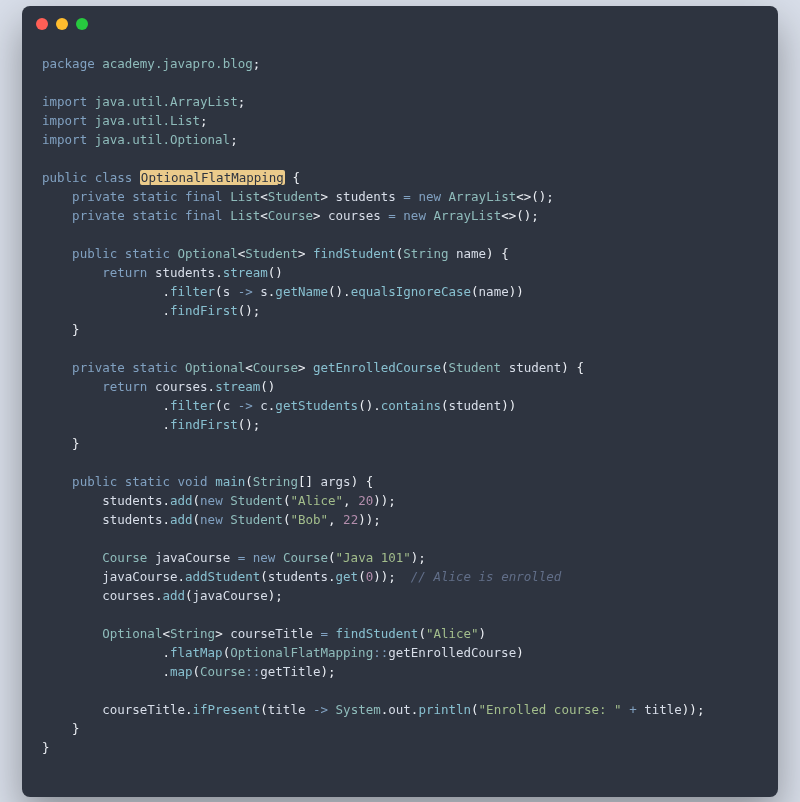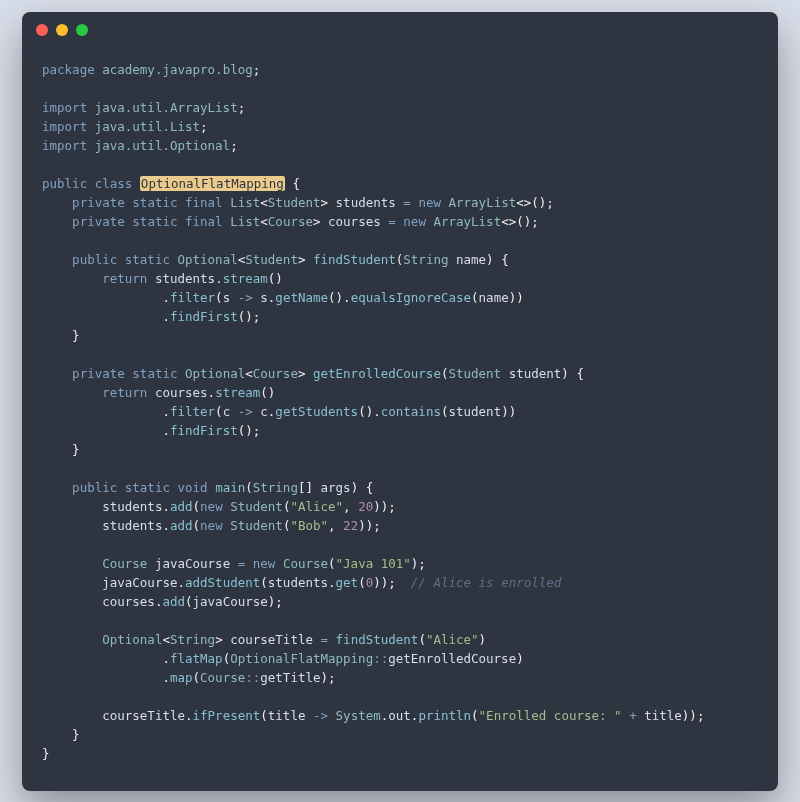--- a/index.html
+++ b/index.html
@@ -28,21 +28,21 @@
   }
   .dot {
     width: 12px;
     height: 12px;
     border-radius: 50%;
   }
   .dot.red { background: #ff5f56; }
   .dot.yellow { background: #ffbd2e; }
   .dot.green { background: #27c93f; }
   .editor {
-    padding: 12px 20px 28px 20px;
+    padding: 12px 20px 40px 20px;
     font-size: 12.5px;
     line-height: 1.52;
     white-space: pre;
     color: #d8dee9;
     overflow: auto;
   }
   .kw  { color: #81a1c1; }   
   .ns  { color: #8fbcbb; }   
   .cls { color: #8fbcbb; }   
   .mth { color: #88c0d0; }   

